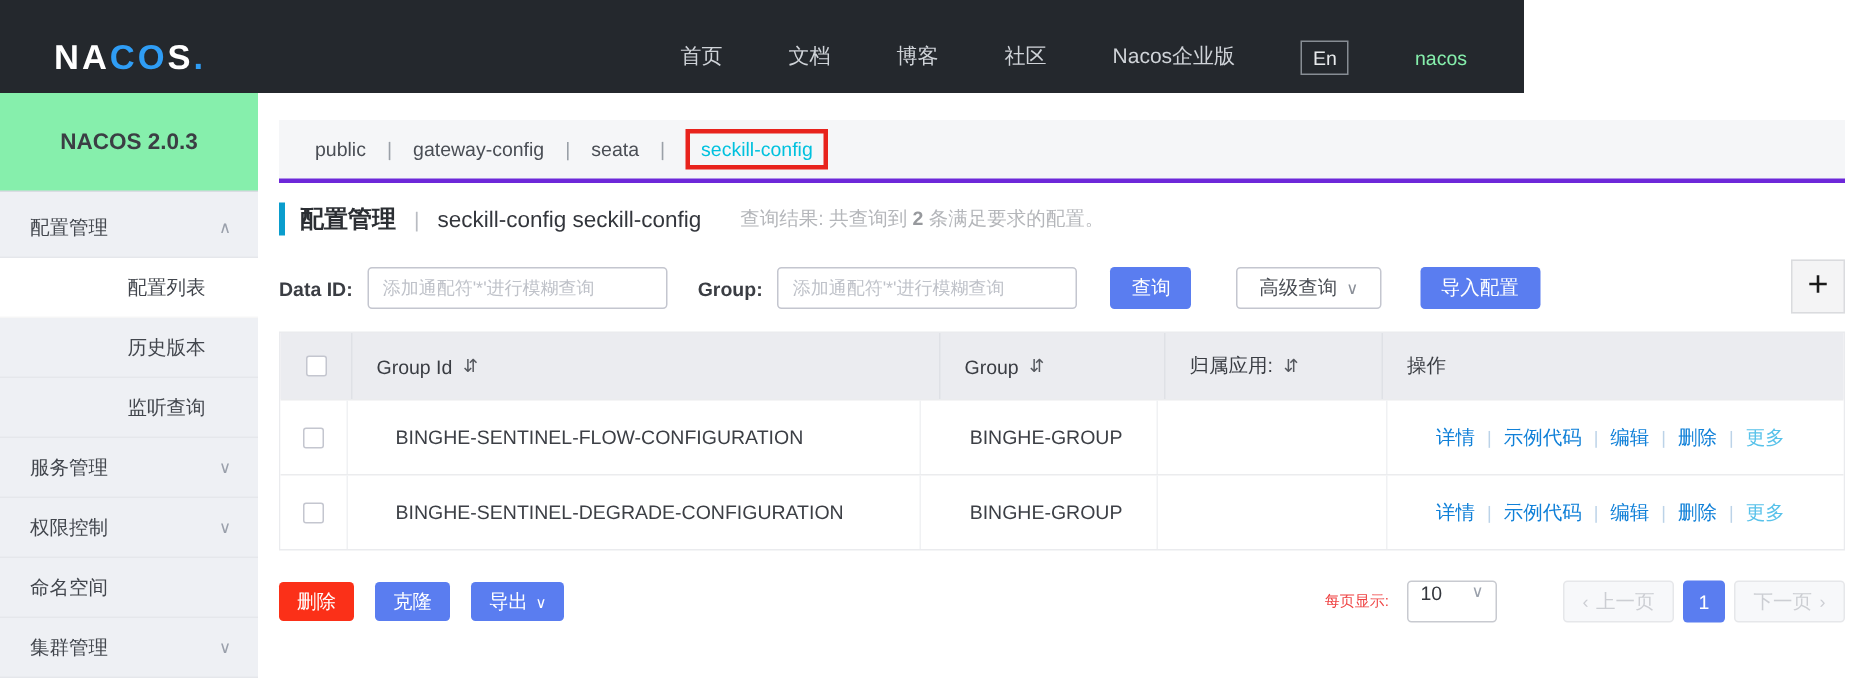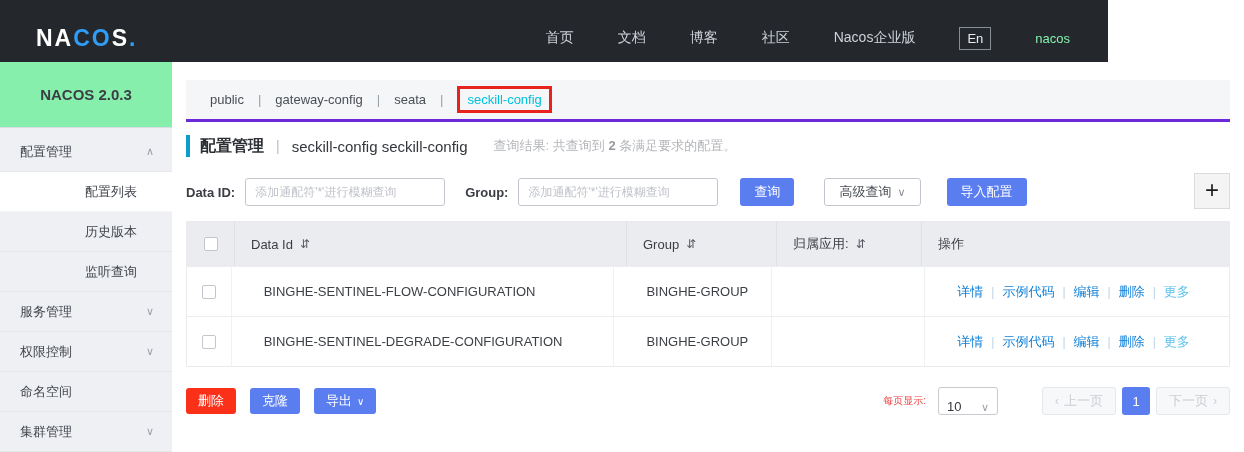--- a/index.html
+++ b/index.html
@@ -1,21 +1,21 @@
 <!DOCTYPE html>
 <html><head>
 <meta charset="utf-8">
 <style>
   * { margin:0; padding:0; box-sizing:border-box; }
   html,body { background:#fff; }
   body { font-family:"Liberation Sans","DejaVu Sans",sans-serif; }
   .app { position:relative; width:1244px; height:452px; overflow:hidden; background:#fff; }
 
   
-  .topbar { position:absolute; left:0; top:0; width:1108px; height:62px; background:#24282d;
+  .topbar { position:absolute; left:0; top:0; width:1016px; height:62px; background:#24282d;
             display:flex; align-items:center; justify-content:space-between; padding:14px 38px 0 36px; }
   .logo { font-size:23px; font-weight:bold; letter-spacing:2px; color:#fff; white-space:nowrap; }
   .logo .blue { color:#2f9df5; }
   .topnav { display:flex; align-items:center; gap:44px; }
   .topnav .navitem { color:#cfd3d8; font-size:14px; cursor:pointer; }
   .lang-box { color:#e8eaec; font-size:13px; border:1px solid #878d94; padding:3px 7px; }
   .username { color:#86efac; font-size:13px; }
 
   
   .sidebar { position:absolute; left:0; top:62px; width:172px; height:390px; background:#eef0f4; }
@@ -89,21 +89,21 @@
   .op-sep { color:#bcd3e8; margin:0 8px; font-size:12px; }
 
   
   .footbar { margin-top:20px; display:flex; align-items:center; }
   .foot-left { display:flex; align-items:center; gap:14px; }
   .btn-sm { height:26px; padding:0 12px; border-radius:3px; font-size:13px; }
   .btn-sm .chev { font-size:10px; margin-left:5px; }
   .foot-right { margin-left:auto; display:flex; align-items:center; }
   .psize-label { font-size:10px; color:#ef4444; margin-right:12px;margin-left:15px; }
   .psize-select { width:60px; height:28px; border:1px solid #c8cad0; border-radius:3px; background:#fff;
-                  display:flex; align-items:flex-end; padding:0 8px; font-size:13px; color:#33363c;
+                  display:flex; align-items:flex-start; padding:0 8px; font-size:13px; color:#33363c;
                   cursor:pointer; justify-content:space-between; }
   .psize-select .chev { color:#9aa0ab; font-size:11px; }
   .pager { display:flex; align-items:center; gap:6px; margin-left:44px; }
   .page-btn { height:28px; padding:0 12px; background:#f7f8fa; border:1px solid #e6e7ea; border-radius:3px;
               color:#ccced3; font-size:13px; display:flex; align-items:center; cursor:default; }
   .page-btn .arr { font-size:12px; }
   .page-btn .arr.left { margin-right:5px; } .page-btn .arr.right { margin-left:5px; }
   .page-cur { width:28px; height:28px; background:#5a7df0; color:#fff; border-radius:3px;
               display:flex; align-items:center; justify-content:center; font-size:13px; cursor:pointer; }
 </style>
@@ -193,21 +193,21 @@
       <button class="btn btn-blue">导入配置</button>
       <div class="plus-btn"><span>+</span></div>
     </div>
 
     <div class="table">
       <div class="trow thead">
         <div class="cell c-check">
             <span class="checkbox"></span>
           </div>
         <div class="cell c-dataid">
-            <span>Data Id</span>
+            <span>Group Id</span>
             <span class="sort-icon">⇵</span>
           </div>
         <div class="cell c-group">
             <span>Group</span>
             <span class="sort-icon">⇵</span>
           </div>
         <div class="cell c-app">
             <span>归属应用:</span>
             <span class="sort-icon">⇵</span>
           </div>

